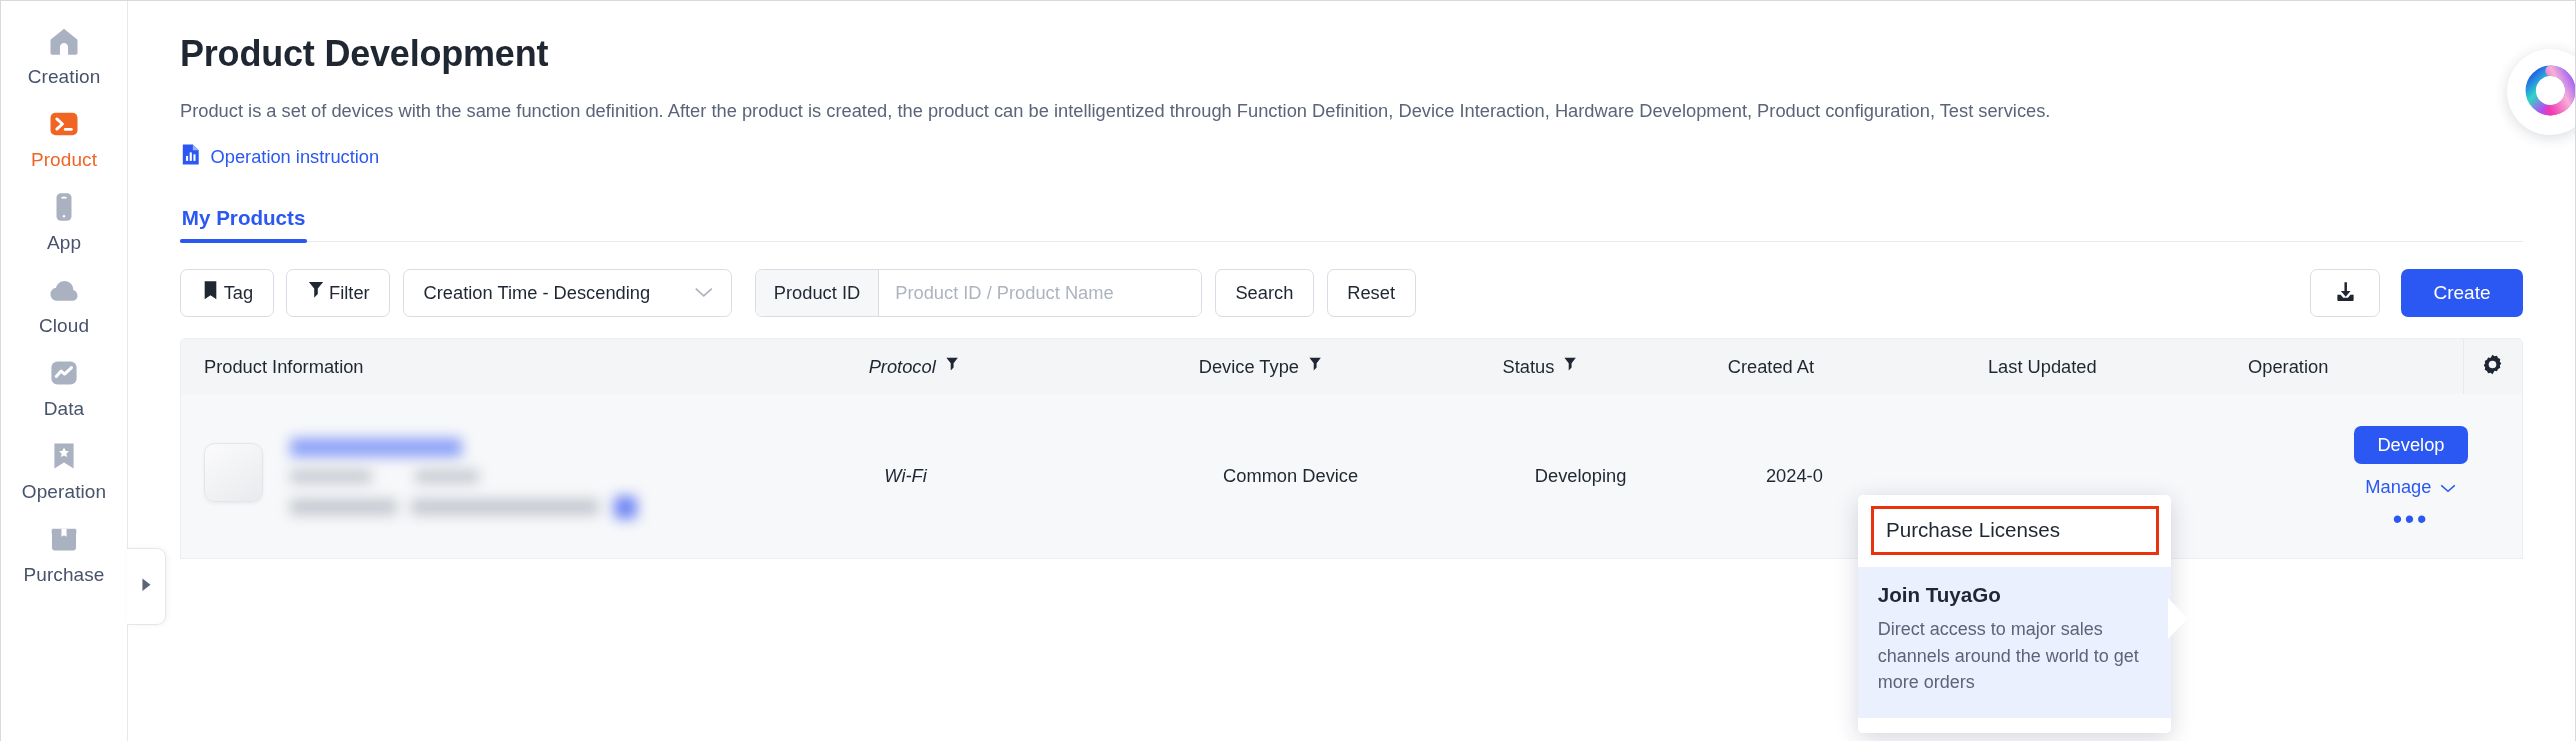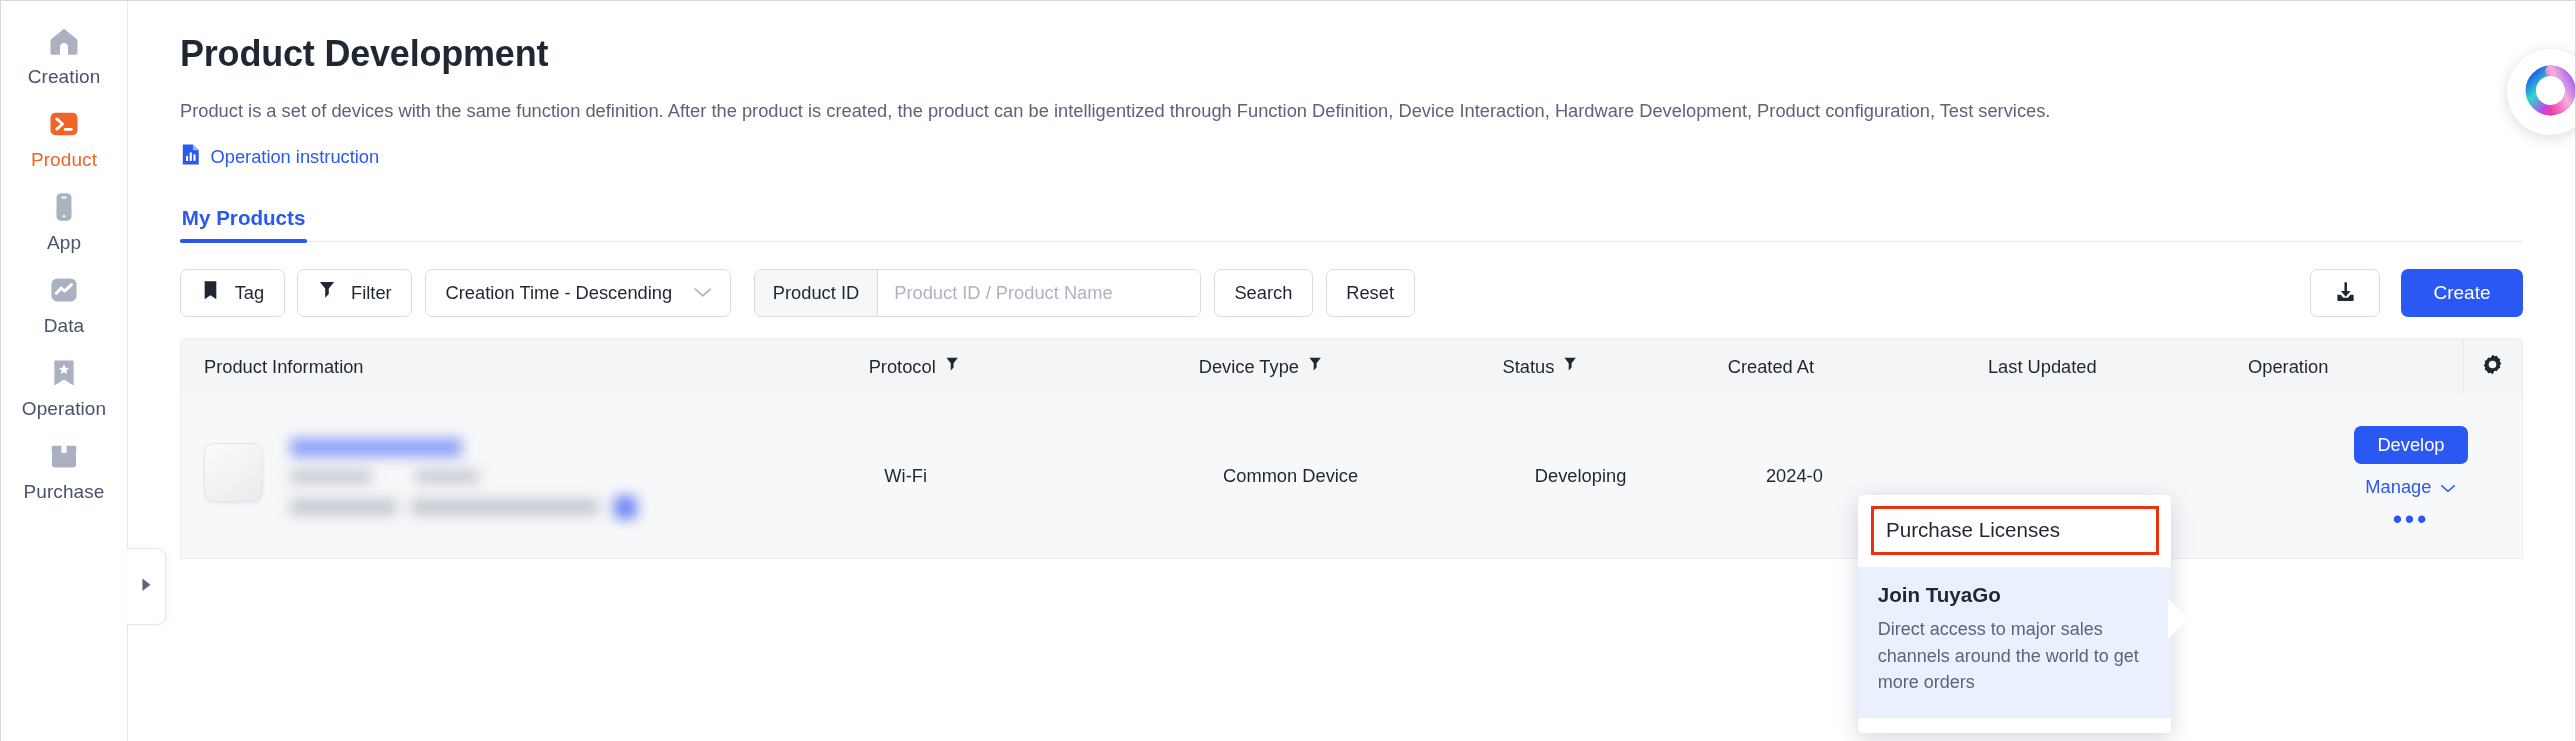--- a/index.html
+++ b/index.html
@@ -122,31 +122,31 @@
     gap: 12.5px;
   }
   .btn {
     height: 48px;
     border: 0.9px solid #d9dce3;
     border-radius: 7.2px;
     background: #fff;
     display: inline-flex;
     align-items: center;
     justify-content: center;
-    gap: 15px;
+    gap: 4px;
     padding: 0 19.7px;
     font-size: 18.3px;
     color: #1f2733;
     cursor: pointer;
     white-space: nowrap;
     font-family: "Liberation Sans", sans-serif;
   }
   .sort-select {
     padding: 0 16px 0 19.7px;
-    gap: 20px;
+    gap: 43px;
     min-width: 268px;
     justify-content: space-between;
   }
   .search-group {
     display: flex;
     height: 48px;
     border: 0.9px solid #d9dce3;
     border-radius: 7.2px;
     overflow: hidden;
     margin-left: 10.7px;
@@ -211,21 +211,21 @@
     display: flex;
     align-items: center;
     background: #f4f5f7;
     height: 55px;
     font-size: 18.3px;
     color: #1f2733;
     position: relative;
   }
   .th { display: flex; align-items: center; gap: 9px; padding-left: 1.8px; }
   .c-info   { width: 706px; padding-left: 23px; }
-  .c-proto  { width: 340px; }
+  .c-proto  { width: 340px; font-style: italic; }
   .c-dtype  { width: 313px; }
   .c-status { width: 232px; }
   .c-created{ width: 268px; }
   .c-updated{ width: 268px; }
   .c-oper   { width: 223px; }
   .gear-cell {
     margin-left: auto;
     width: 61px;
     height: 55px;
     display: flex; align-items: center; justify-content: center;
@@ -388,20 +388,28 @@
       <span class="nav-icon">
         <svg width="36" height="36" viewBox="0 0 24 24">
           <rect x="7" y="2.8" width="10" height="18.4" rx="3" fill="#aab2c2"></rect>
           <rect x="10.2" y="5.2" width="3.6" height="1.2" rx=".6" fill="#fff"></rect>
           <circle cx="12" cy="18.1" r=".85" fill="#fff"></circle>
         </svg>
       </span>
       <span class="nav-label">App</span>
     </div>
 
+    <div class="nav-item">
+      <span class="nav-icon">
+        <svg width="36" height="36" viewBox="0 0 24 24">
+            <path fill="#aab2c2" d="M7.4 19.2c-2.4 0-4.4-2-4.4-4.4 0-2.2 1.6-4 3.7-4.3.6-2.6 3-4.5 5.7-4.5 3.2 0 5.8 2.6 5.8 5.8v.2c1.6.5 2.8 2 2.8 3.8 0 2-1.5 3.4-3.6 3.4H7.4z"></path>
+          </svg>
+      </span>
+      <span class="nav-label">Cloud</span>
+    </div>
 
     <div class="nav-item">
       <span class="nav-icon">
         <svg width="36" height="36" viewBox="0 0 24 24">
           <rect x="3.6" y="4.4" width="16.8" height="15.2" rx="4" fill="#aab2c2"></rect>
           <path d="M6.8 14.3l3.3-3.6 2.3 2 4.6-4.3" fill="none" stroke="#fff" stroke-width="2" stroke-linecap="round" stroke-linejoin="round"></path>
         </svg>
       </span>
       <span class="nav-label">Data</span>
     </div>

